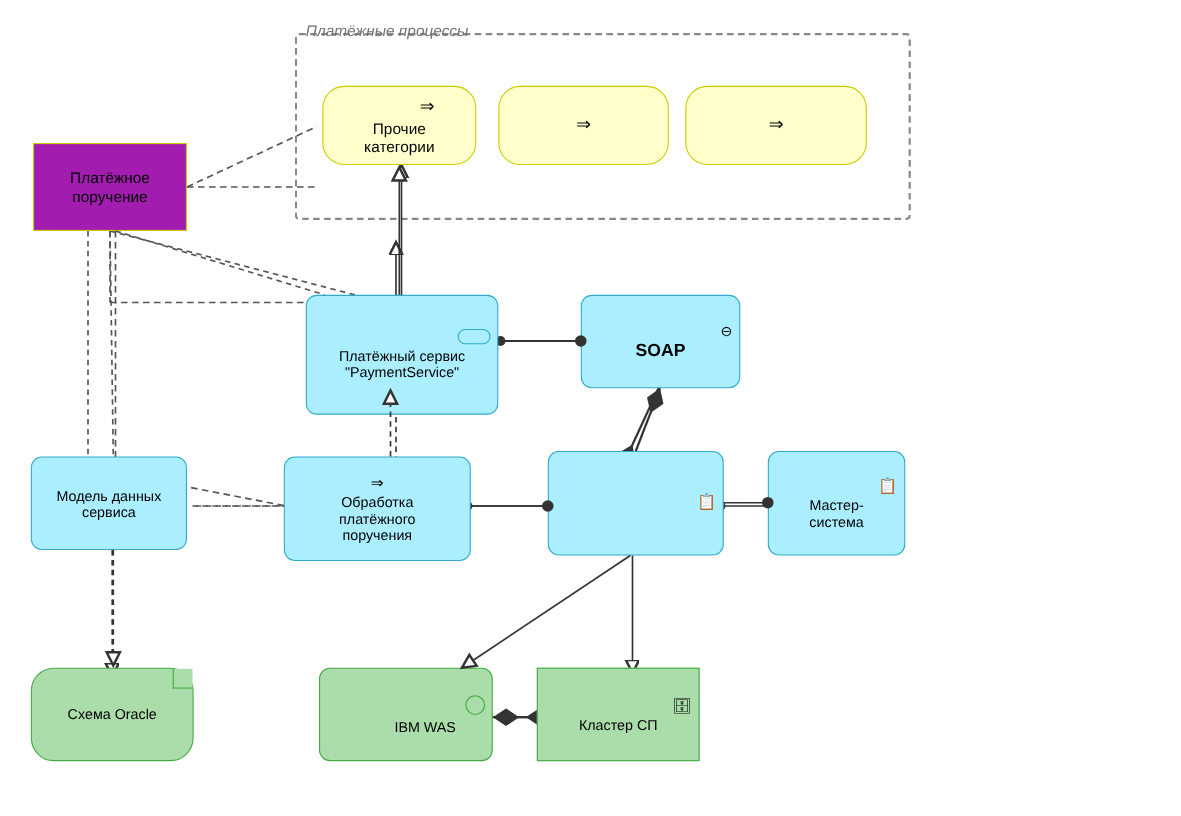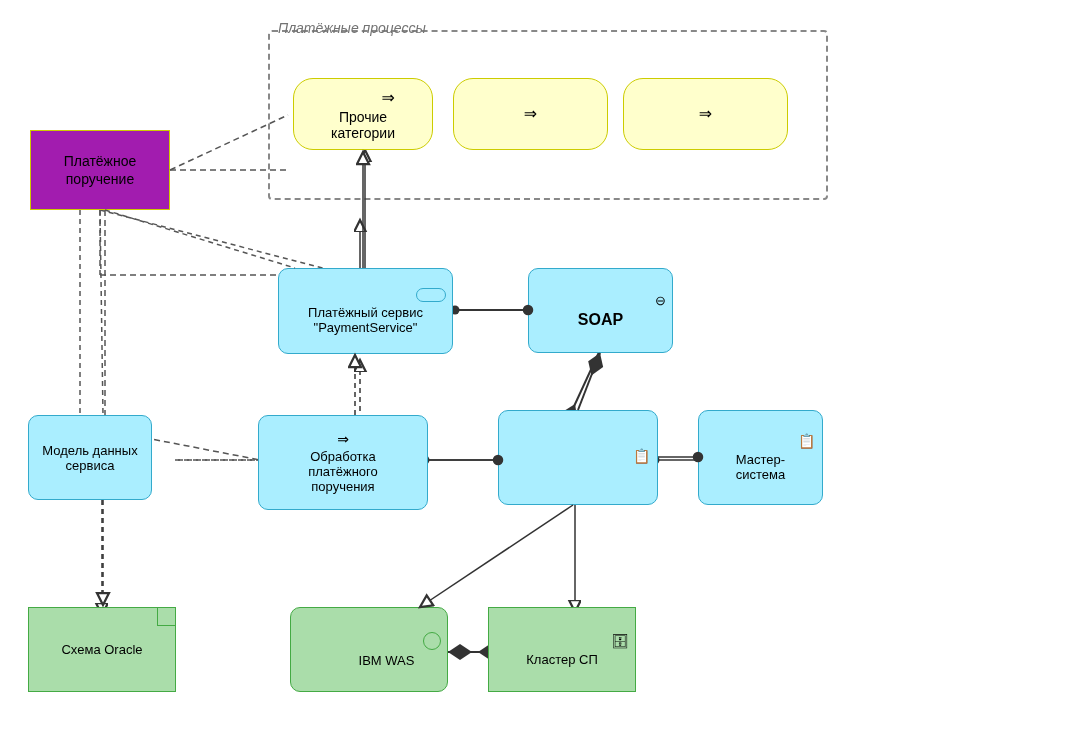--- a/index.html
+++ b/index.html
@@ -184,21 +184,21 @@
       <div style="font-size:16px; text-align:right; margin-bottom:2px;">⇒</div>
     </div>
   </div>
 
   <div class="node node-yellow-rounded" style="left:623px; top:78px; width:165px; height:72px;">
     <div style="padding:4px;">
       <div style="font-size:16px; text-align:right; margin-bottom:2px;">⇒</div>
     </div>
   </div>
 
-  <div class="node node-cyan" style="left:278px; top:268px; width:175px; height:86px; position:absolute;">
+  <div class="node node-cyan" style="left:278px; top:268px; width:175px; height:109px; position:absolute;">
     <div style="padding:6px; text-align:center; width:100%;">
       <div style="display:flex; justify-content:flex-end; margin-bottom:3px;">
         <span style="border:1.5px solid #33AACC; border-radius:20px; width:30px; height:14px; display:inline-block; background:transparent;"></span>
       </div>
       <div>Платёжный сервис<br>"PaymentService"</div>
     </div>
   </div>
 
   <div class="node node-cyan" style="left:528px; top:268px; width:145px; height:85px;">
     <div style="padding:6px; text-align:center; width:100%;">
@@ -217,36 +217,36 @@
   </div>
 
   <div class="node node-cyan" style="left:498px; top:410px; width:160px; height:95px;">
     <div style="padding:6px; text-align:center; width:100%;">
       <div style="display:flex; justify-content:flex-end; margin-bottom:3px;">
         <span style="font-size:14px;">📋</span>
       </div>
     </div>
   </div>
 
-  <div class="node node-cyan" style="left:28px; top:415px; width:124px; height:85px;">
+  <div class="node node-cyan" style="left:28px; top:415px; width:142px; height:85px;">
     <div style="padding:6px; text-align:center;">
       <div>Модель данных<br>сервиса</div>
     </div>
   </div>
 
   <div class="node node-cyan" style="left:698px; top:410px; width:125px; height:95px;">
     <div style="padding:6px; text-align:center; width:100%;">
       <div style="display:flex; justify-content:flex-end; margin-bottom:3px;">
         <span style="font-size:14px;">📋</span>
       </div>
       <div>Мастер-<br>система</div>
     </div>
   </div>
 
-  <div class="node node-green" style="left:28px; top:607px; width:148px; height:85px; position:relative;">
+  <div class="node node-green" style="left:28px; top:607px; width:148px; height:85px; position:relative;border-radius:21px;">
     <div style="padding:6px; text-align:center;">
       <div>Схема Oracle</div>
     </div>
 
     <div style="position:absolute; top:0; right:0; width:18px; height:18px; background:#AADDAA; border-left:1.5px solid #44AA44; border-bottom:1.5px solid #44AA44;"></div>
   </div>
 
   <div class="node node-green-rounded" style="left:290px; top:607px; width:158px; height:85px;padding-left:35px;">
     <div style="padding:6px; text-align:center; width:100%;">
       <div style="display:flex; justify-content:flex-end; margin-bottom:3px;">

